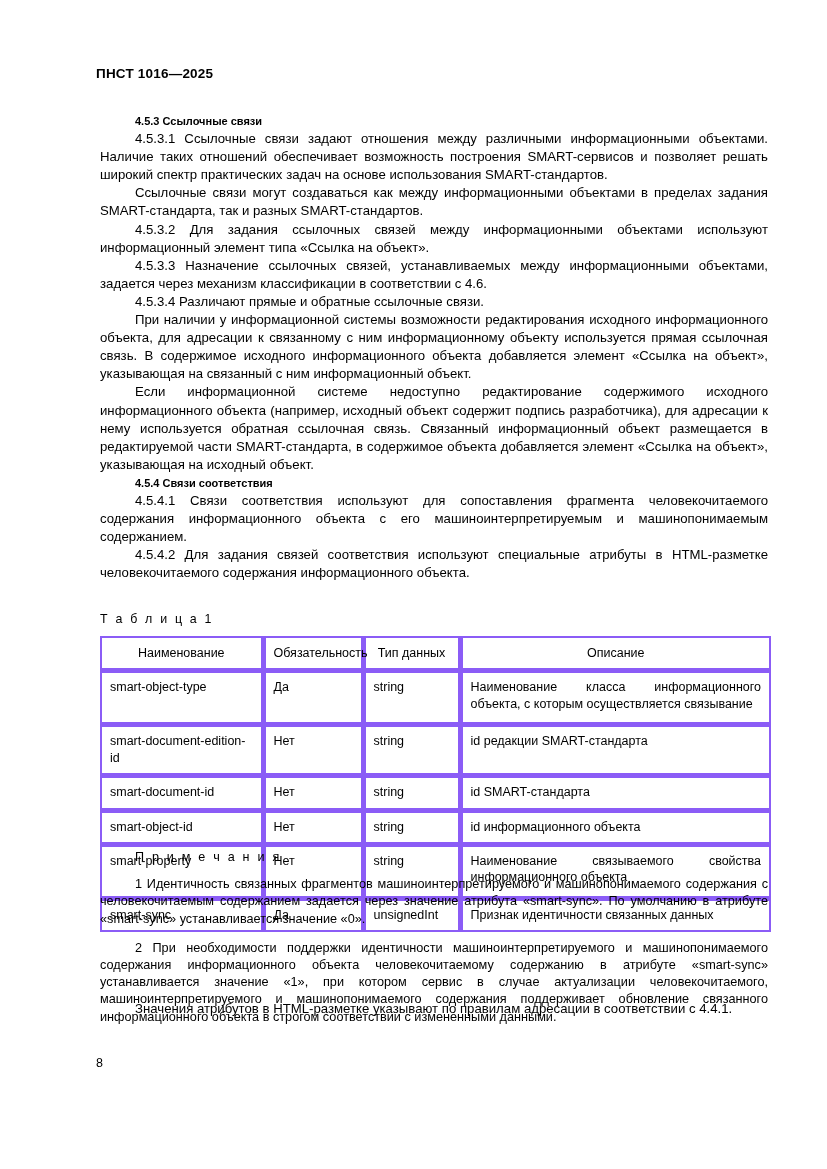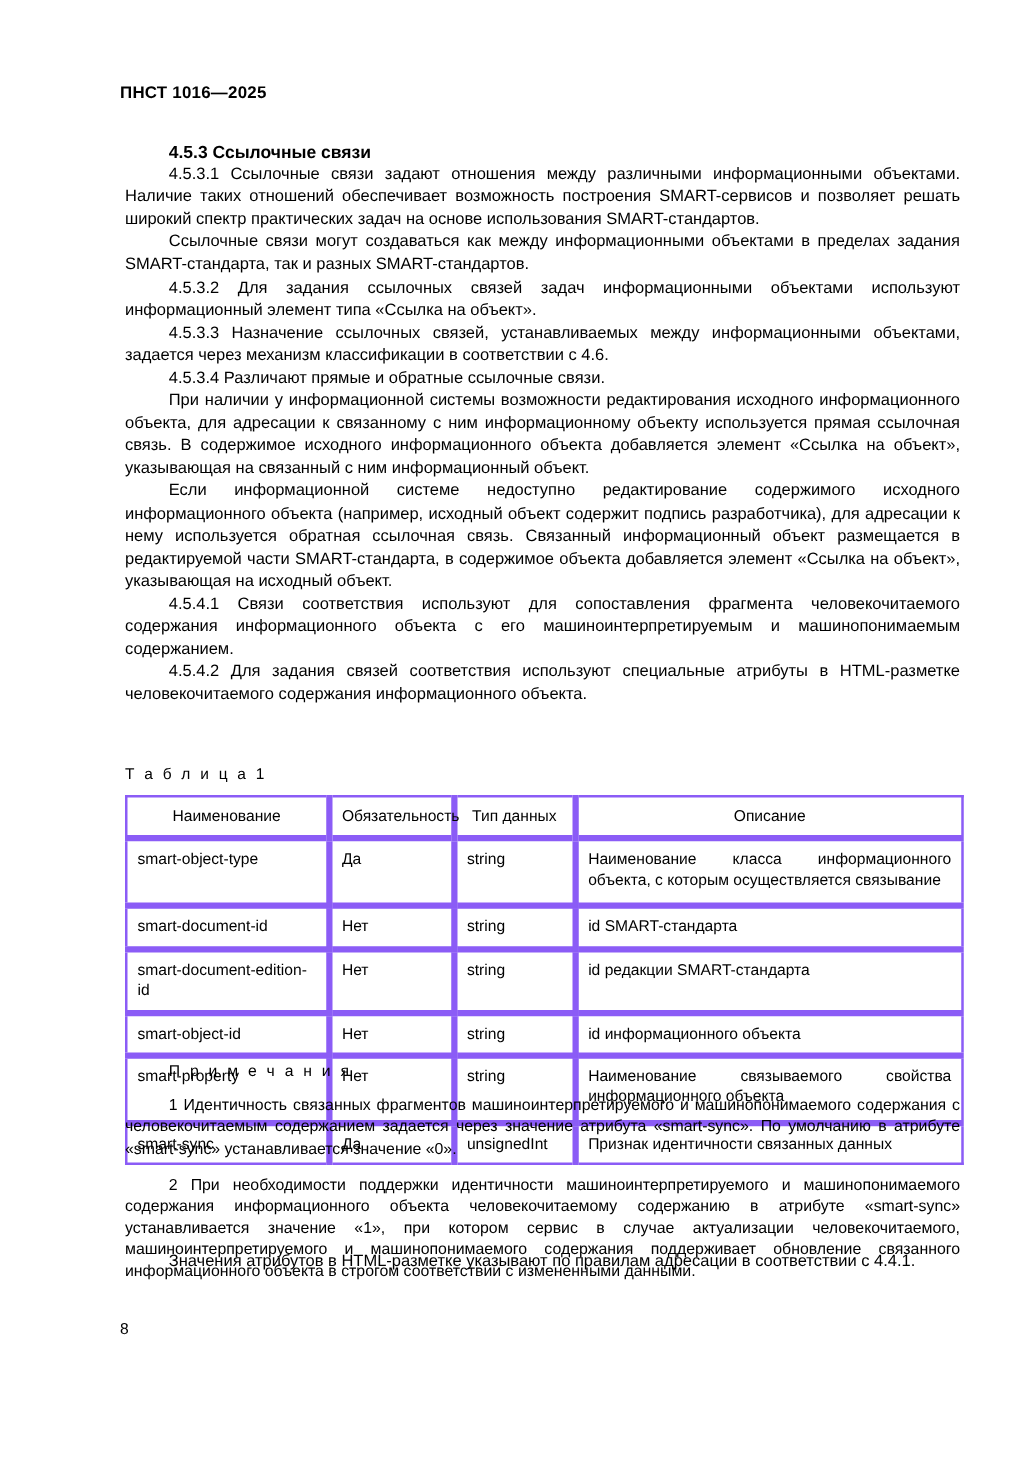--- a/index.html
+++ b/index.html
@@ -50,21 +50,21 @@
     line-height: 18.1px;
     text-align: justify;
     text-justify: inter-word;
     hyphens: manual;
   }
   .para.indent {
     text-indent: 35px;
   }
   .heading {
     margin: 0;
-    font-size: 14px;
+    font-size: 11px;
     line-height: 18.1px;
     font-weight: bold;
     text-indent: 35px;
     text-align: left;
   }
 
   
   .table-caption {
     position: absolute;
     left: 100px;
@@ -164,25 +164,26 @@
 <body>
 
 <div class="page">
 
   <div class="doc-header">ПНСТ 1016—2025</div>
 
   <div class="body-col">
     <p class="heading">4.5.3 Ссылочные связи</p>
     <p class="para indent">4.5.3.1 Ссылочные связи задают отношения между различными информационными объектами. Наличие таких отношений обеспечивает возможность построения SMART-сервисов и позволяет решать широкий спектр практических задач на основе использования SMART-стандартов.</p>
     <p class="para indent">Ссылочные связи могут создаваться как между информационными объектами в пределах задания SMART-стандарта, так и разных SMART-стандартов.</p>
-    <p class="para indent">4.5.3.2 Для задания ссылочных связей задач информационными объектами используют информационный элемент типа «Ссылка на объект».</p>
+    <p class="para indent">4.5.3.2 Для задания ссылочных связей между информационными объектами используют информационный элемент типа «Ссылка на объект».</p>
     <p class="para indent">4.5.3.3 Назначение ссылочных связей, устанавливаемых между информационными объектами, задается через механизм классификации в соответствии с 4.6.</p>
     <p class="para indent">4.5.3.4 Различают прямые и обратные ссылочные связи.</p>
     <p class="para indent">При наличии у информационной системы возможности редактирования исходного информационного объекта, для адресации к связанному с ним информационному объекту используется прямая ссылочная связь. В содержимое исходного информационного объекта добавляется элемент «Ссылка на объект», указывающая на связанный с ним информационный объект.</p>
     <p class="para indent">Если информационной системе недоступно редактирование содержимого исходного информационного объекта (например, исходный объект содержит подпись разработчика), для адресации к нему используется обратная ссылочная связь. Связанный информационный объект размещается в редактируемой части SMART-стандарта, в содержимое объекта добавляется элемент «Ссылка на объект», указывающая на исходный объект.</p>
+    <p class="heading">4.5.4 Связи соответствия</p>
     <p class="para indent">4.5.4.1 Связи соответствия используют для сопоставления фрагмента человекочитаемого содержания информационного объекта с его машиноинтерпретируемым и машинопонимаемым содержанием.</p>
     <p class="para indent">4.5.4.2 Для задания связей соответствия используют специальные атрибуты в HTML-разметке человекочитаемого содержания информационного объекта.</p>
   </div>
 
   <div class="table-caption">Т а б л и ц а  1</div>
 
   <table class="attr-table">
     <colgroup>
       <col class="c0">
         <col class="c1">
@@ -198,30 +199,30 @@
       </tr>
     </thead>
     <tbody>
       <tr class="tall">
         <td>smart-object-type</td>
         <td>Да</td>
         <td>string</td>
         <td class="desc">Наименование класса информационного объекта, с которым осуществляется связывание</td>
       </tr>
       <tr>
+        <td>smart-document-edition-id</td>
+        <td>Нет</td>
+        <td>string</td>
+        <td class="desc">id редакции SMART-стандарта</td>
+      </tr>
+      <tr>
         <td>smart-document-id</td>
         <td>Нет</td>
         <td>string</td>
         <td class="desc">id SMART-стандарта</td>
-      </tr>
-      <tr>
-        <td>smart-document-edition-id</td>
-        <td>Нет</td>
-        <td>string</td>
-        <td class="desc">id редакции SMART-стандарта</td>
       </tr>
       <tr>
         <td>smart-object-id</td>
         <td>Нет</td>
         <td>string</td>
         <td class="desc">id информационного объекта</td>
       </tr>
       <tr class="tall">
         <td>smart-property</td>
         <td>Нет</td>

